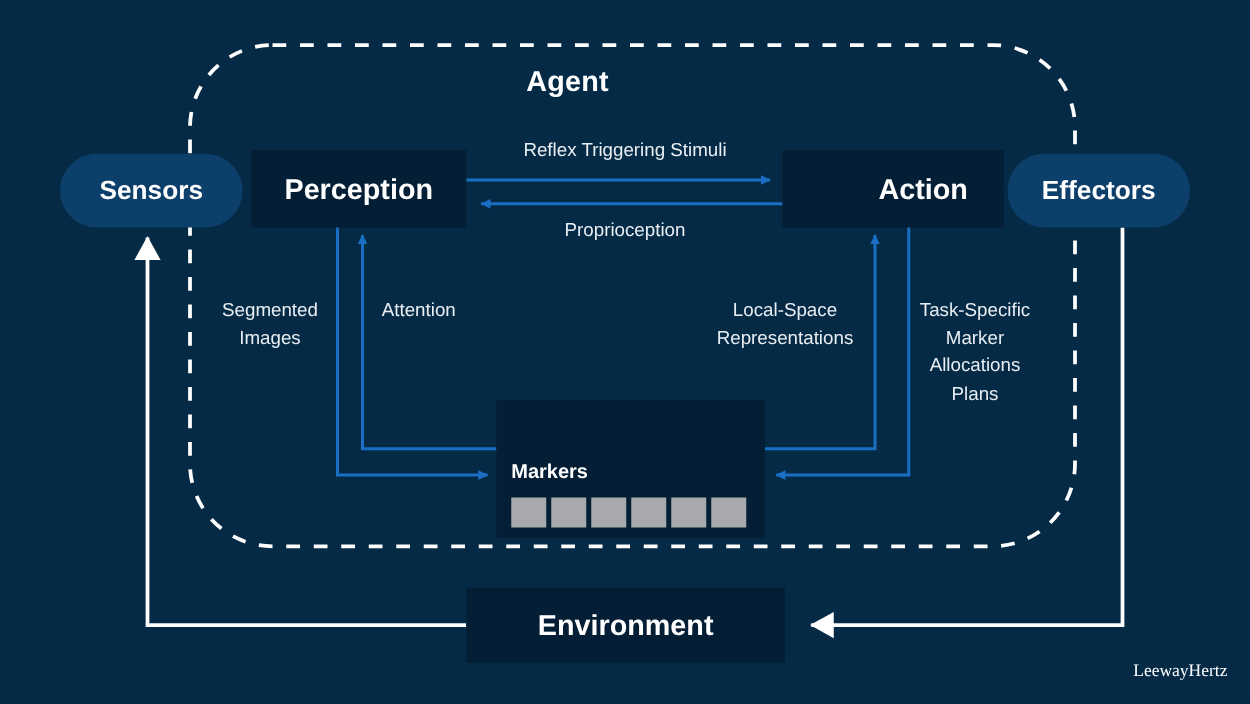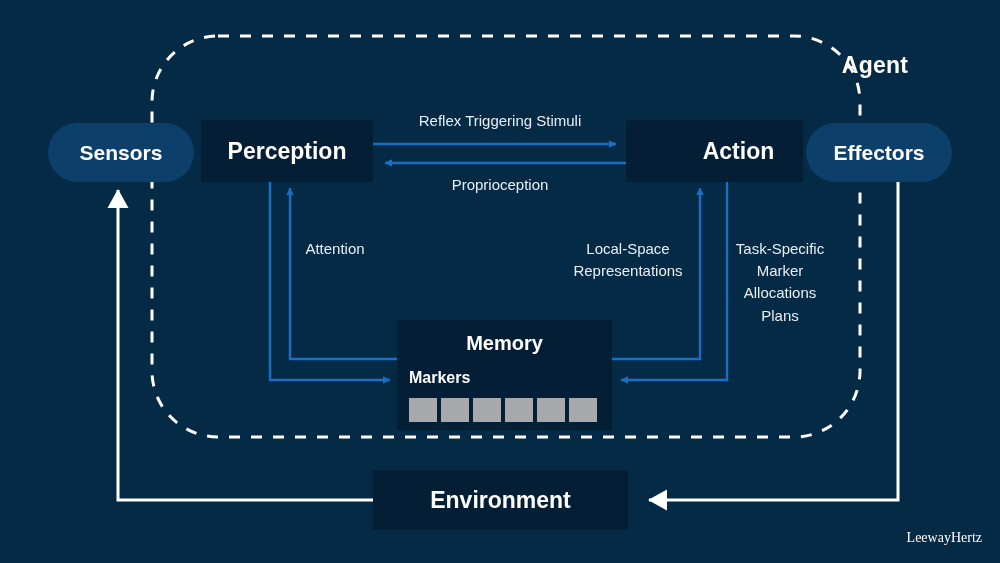--- a/index.html
+++ b/index.html
@@ -35,21 +35,21 @@
   }
   .pill {
     background: #0d3f6b;
     border-radius: 999px;
   }
   .agent-title {
     position: absolute;
     left: 0;
     top: 52px;
     width: 908px;
-    text-align: right;
+    text-align: center;
     color: #ffffff;
     font-size: 23px;
     font-weight: bold;
     letter-spacing: 0.2px;
   }
   .edge-label {
     position: absolute;
     color: #e9eef3;
     font-size: 15px;
     line-height: 1.48;
@@ -147,39 +147,40 @@
 
   <div class="node box" style="left:626px; top:120px; width:177px; height:62px; font-size:23px;padding-left:48px;">
     <span>Action</span>
   </div>
 
   <div class="node pill" style="left:806px; top:123px; width:146px; height:59px; font-size:21px;">
     <span>Effectors</span>
   </div>
 
   <div class="memory-box" style="left:397px; top:320px; width:215px; height:110px;">
-    <div class="memory-title">Memory</div>
     <div class="markers-label">Markers</div>
     <div class="markers-row">
       <div class="marker-cell"></div>
       <div class="marker-cell"></div>
       <div class="marker-cell"></div>
       <div class="marker-cell"></div>
       <div class="marker-cell"></div>
       <div class="marker-cell"></div>
     </div>
   </div>
 
   <div class="node box" style="left:373px; top:470px; width:255px; height:60px; font-size:23px;">
     <span>Environment</span>
   </div>
 
   <div class="edge-label" style="left:350px; top:110px; width:300px;">Reflex Triggering Stimuli</div>
   <div class="edge-label" style="left:380px; top:174px; width:240px;">Proprioception</div>
 
+  <div class="edge-label" style="left:150px; top:238px; width:132px;">Segmented
+Images</div>
   <div class="edge-label" style="left:296px; top:238px; width:78px;">Attention</div>
   <div class="edge-label" style="left:558px; top:238px; width:140px;text-align:center;">Local-Space
 Representations</div>
   <div class="edge-label" style="left:722px; top:238px; width:116px;">Task-Specific
 Marker
 Allocations
 Plans</div>
 
   <div class="watermark">LeewayHertz</div>
 </div>

